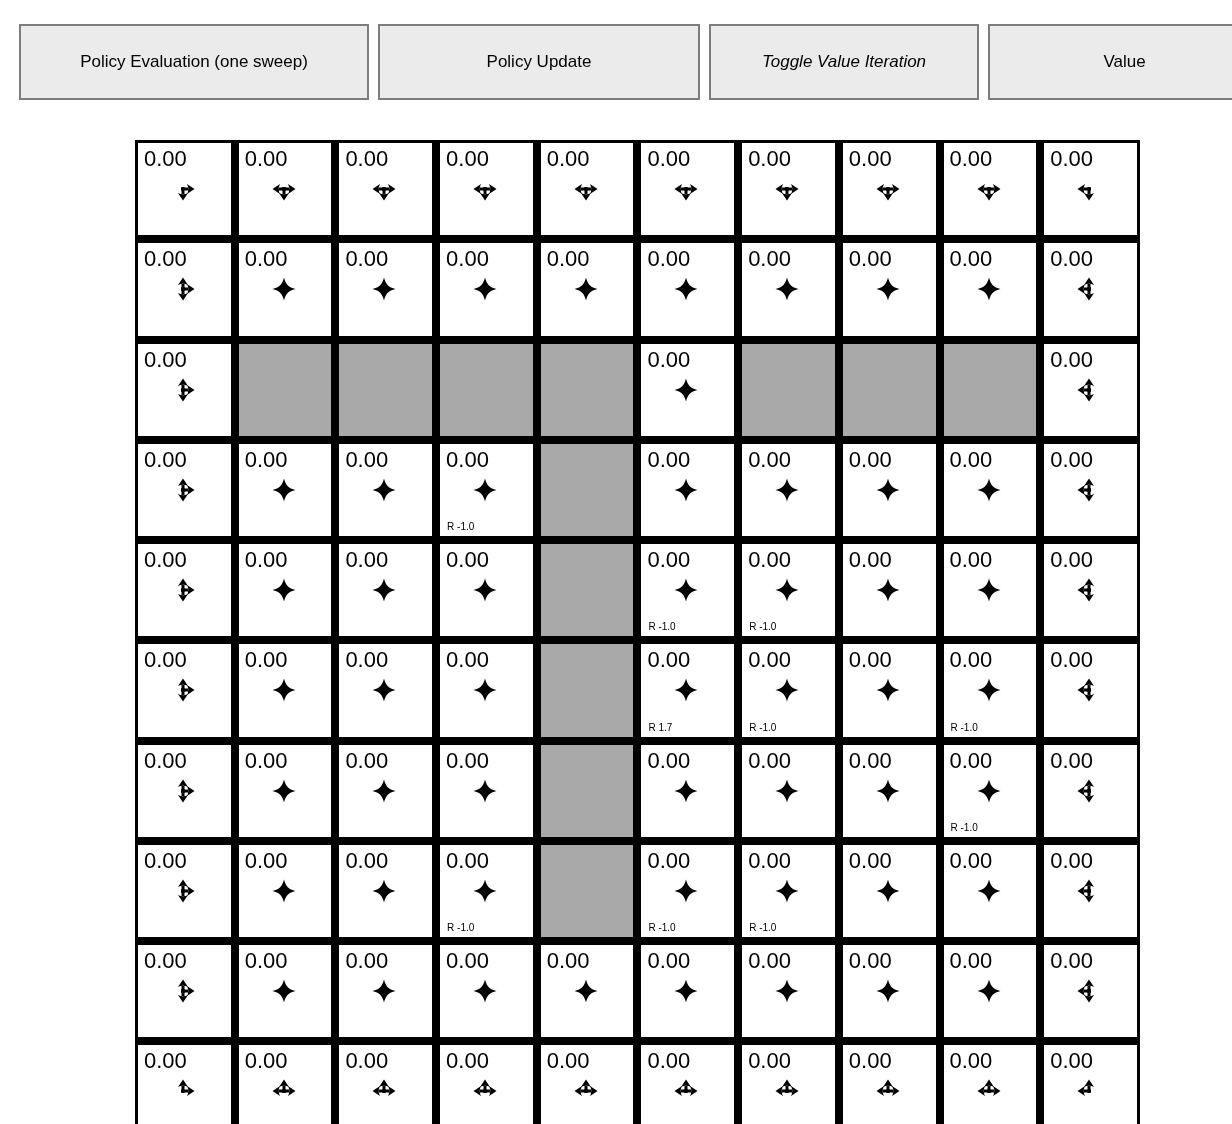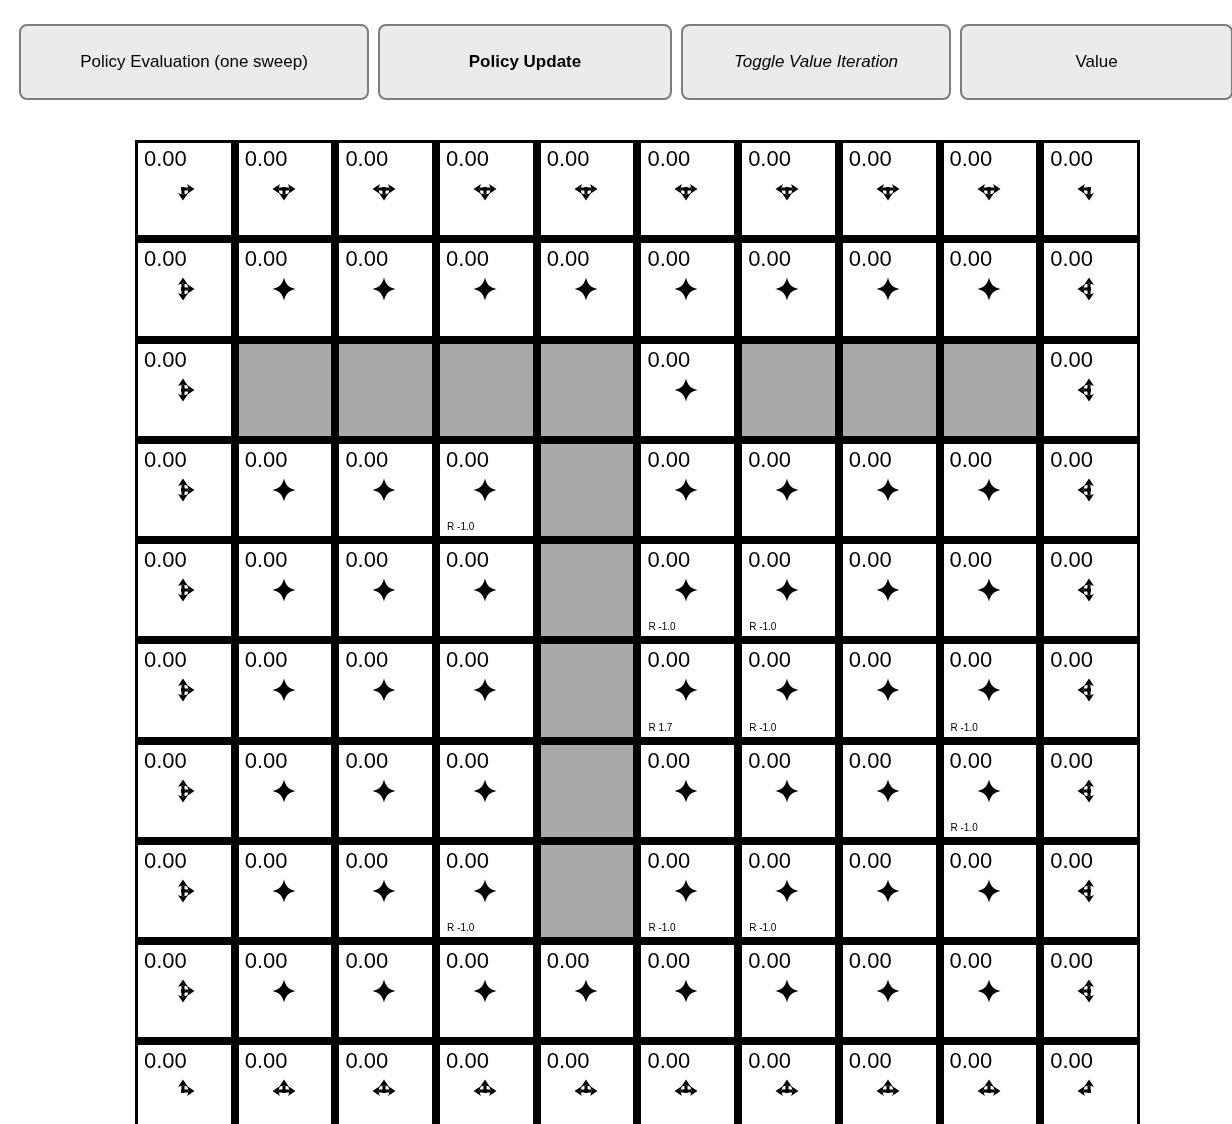--- a/index.html
+++ b/index.html
@@ -1,25 +1,25 @@
 <!DOCTYPE html>
 <html><head>
 <meta charset="utf-8">
 <style>
   html,body{margin:0;padding:0;background:#ffffff;}
   body{width:1232px;height:1124px;position:relative;font-family:"Liberation Sans",sans-serif;color:#000;overflow:hidden;}
 
   
   .toolbar{position:absolute;left:19px;top:24px;display:flex;gap:9px;}
   .toolbar button{
-    height:76px;background:#ebebeb;border:2px solid #7d7d7d;border-radius:8px;
+    height:76px;background:#ebebeb;border:2px solid #7d7d7d;border-radius:0;
     font-family:"Liberation Sans",sans-serif;font-size:17px;color:#000;cursor:pointer;
   }
   .btn-1{width:350px;}
-  .btn-2{width:294px;font-weight:bold;}
+  .btn-2{width:322px;}
   .btn-3{width:270px;font-style:italic;}
   .btn-4{width:273px;}
 
   
   .grid{
     position:absolute;left:135px;top:140px;
     display:grid;grid-template-columns:repeat(10,92.7px);grid-template-rows:repeat(10,92.26px);
     gap:8px;padding:3px;background:#000;
   }
   .cell{position:relative;background:#ffffff;}

